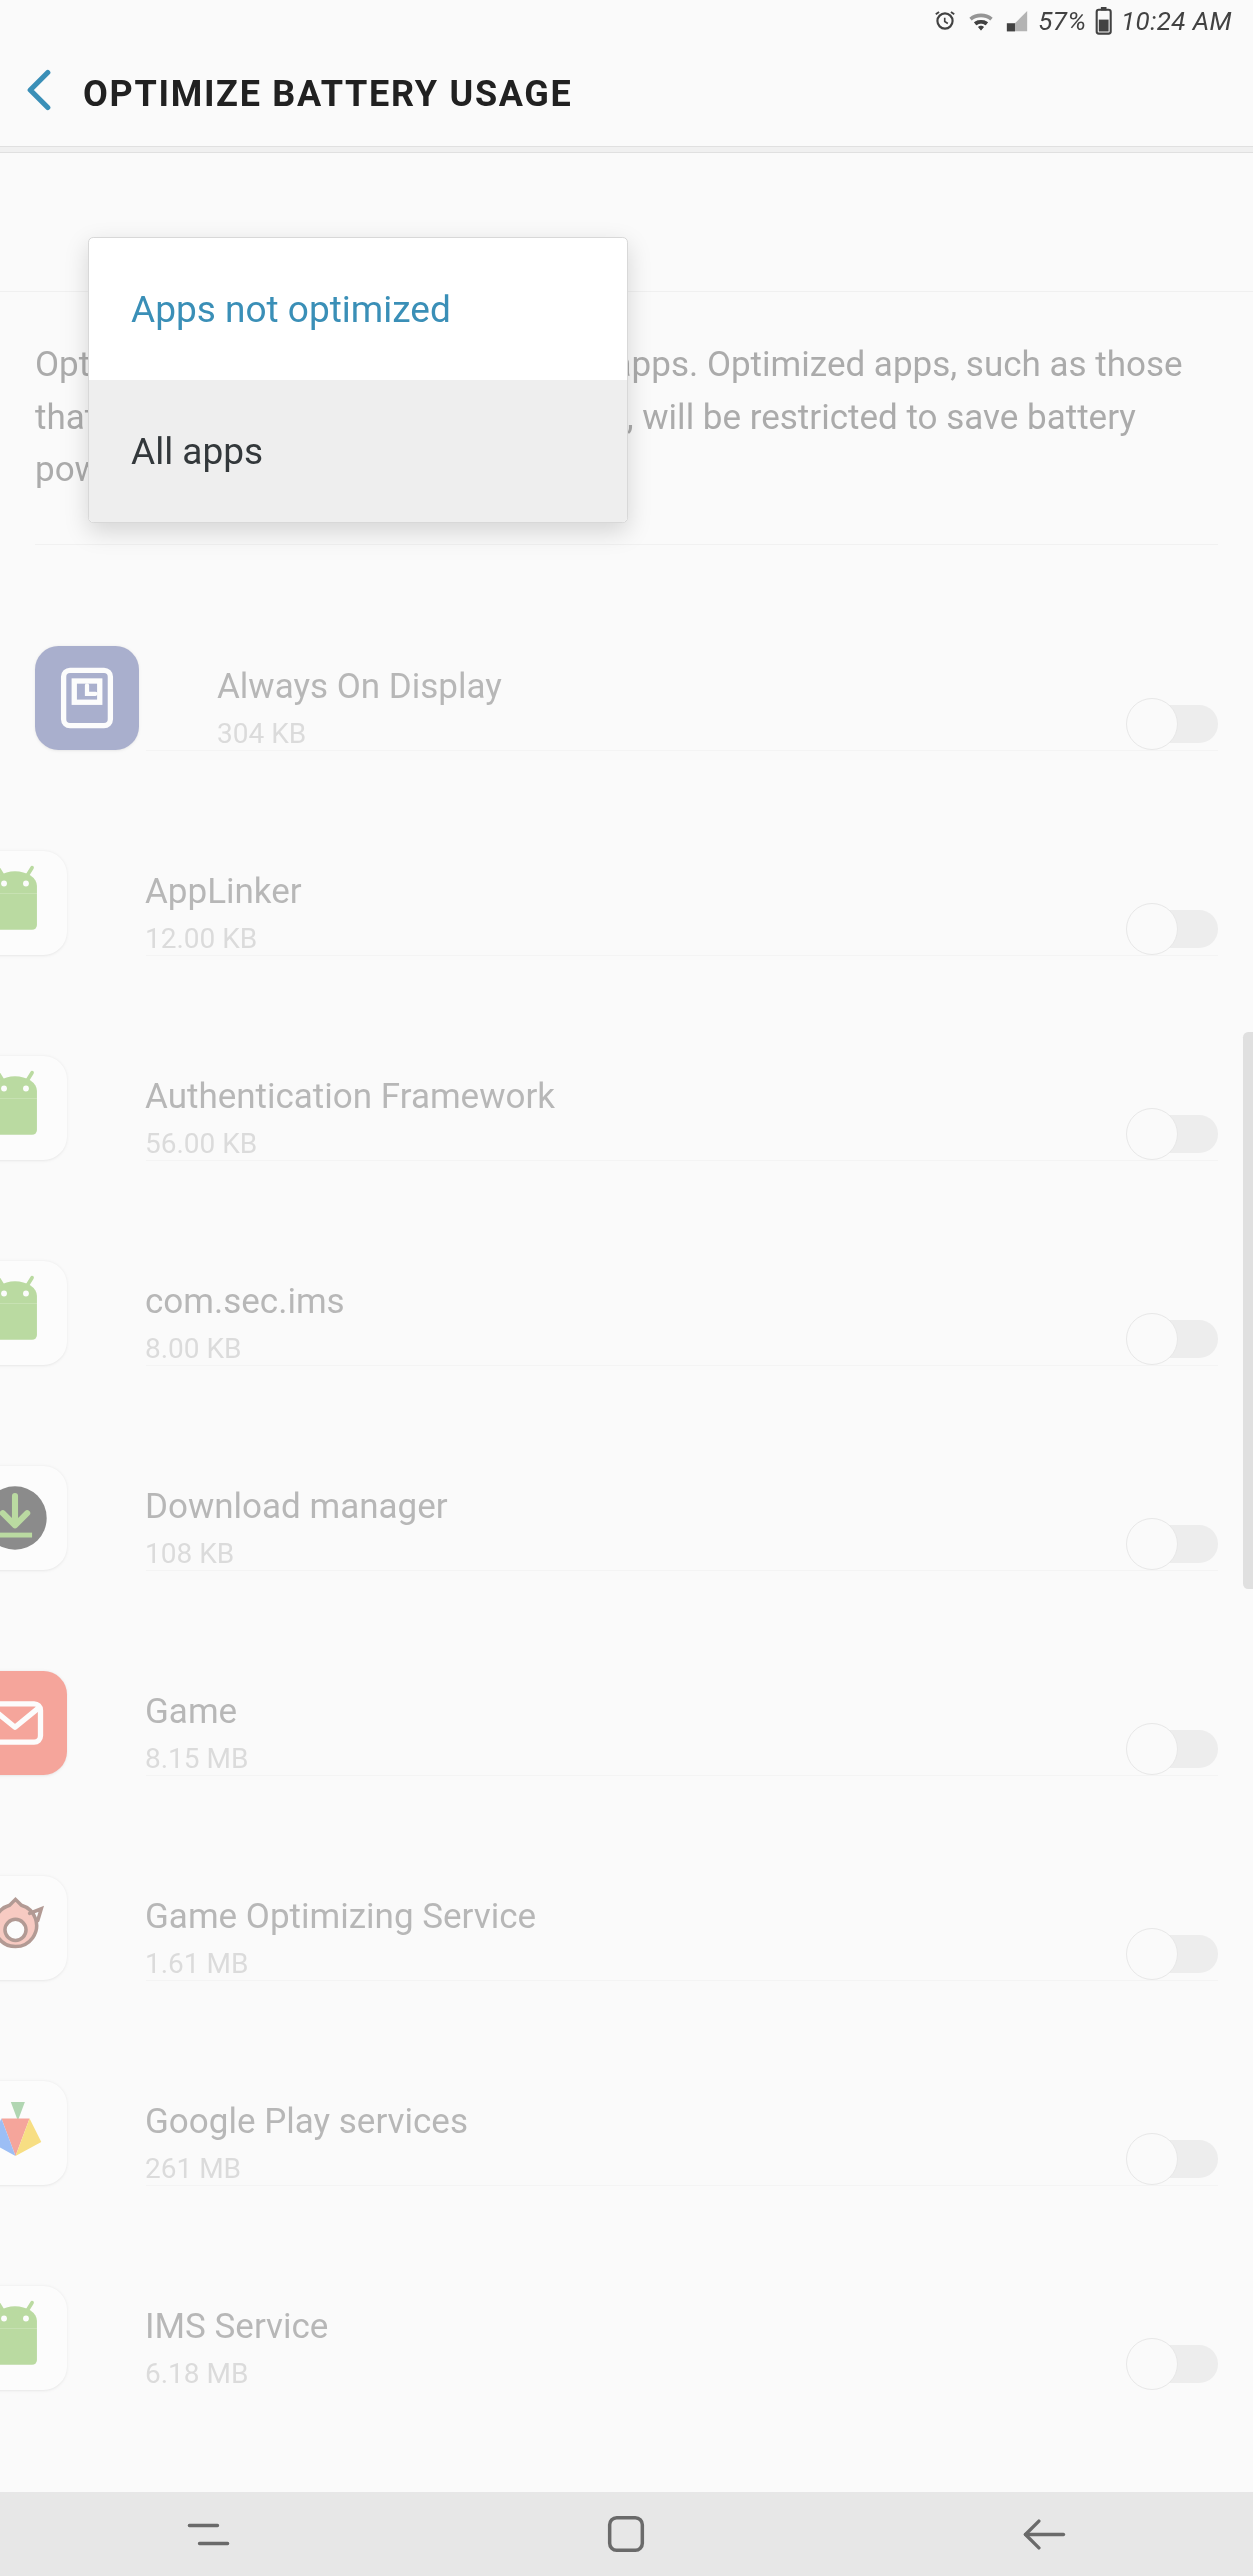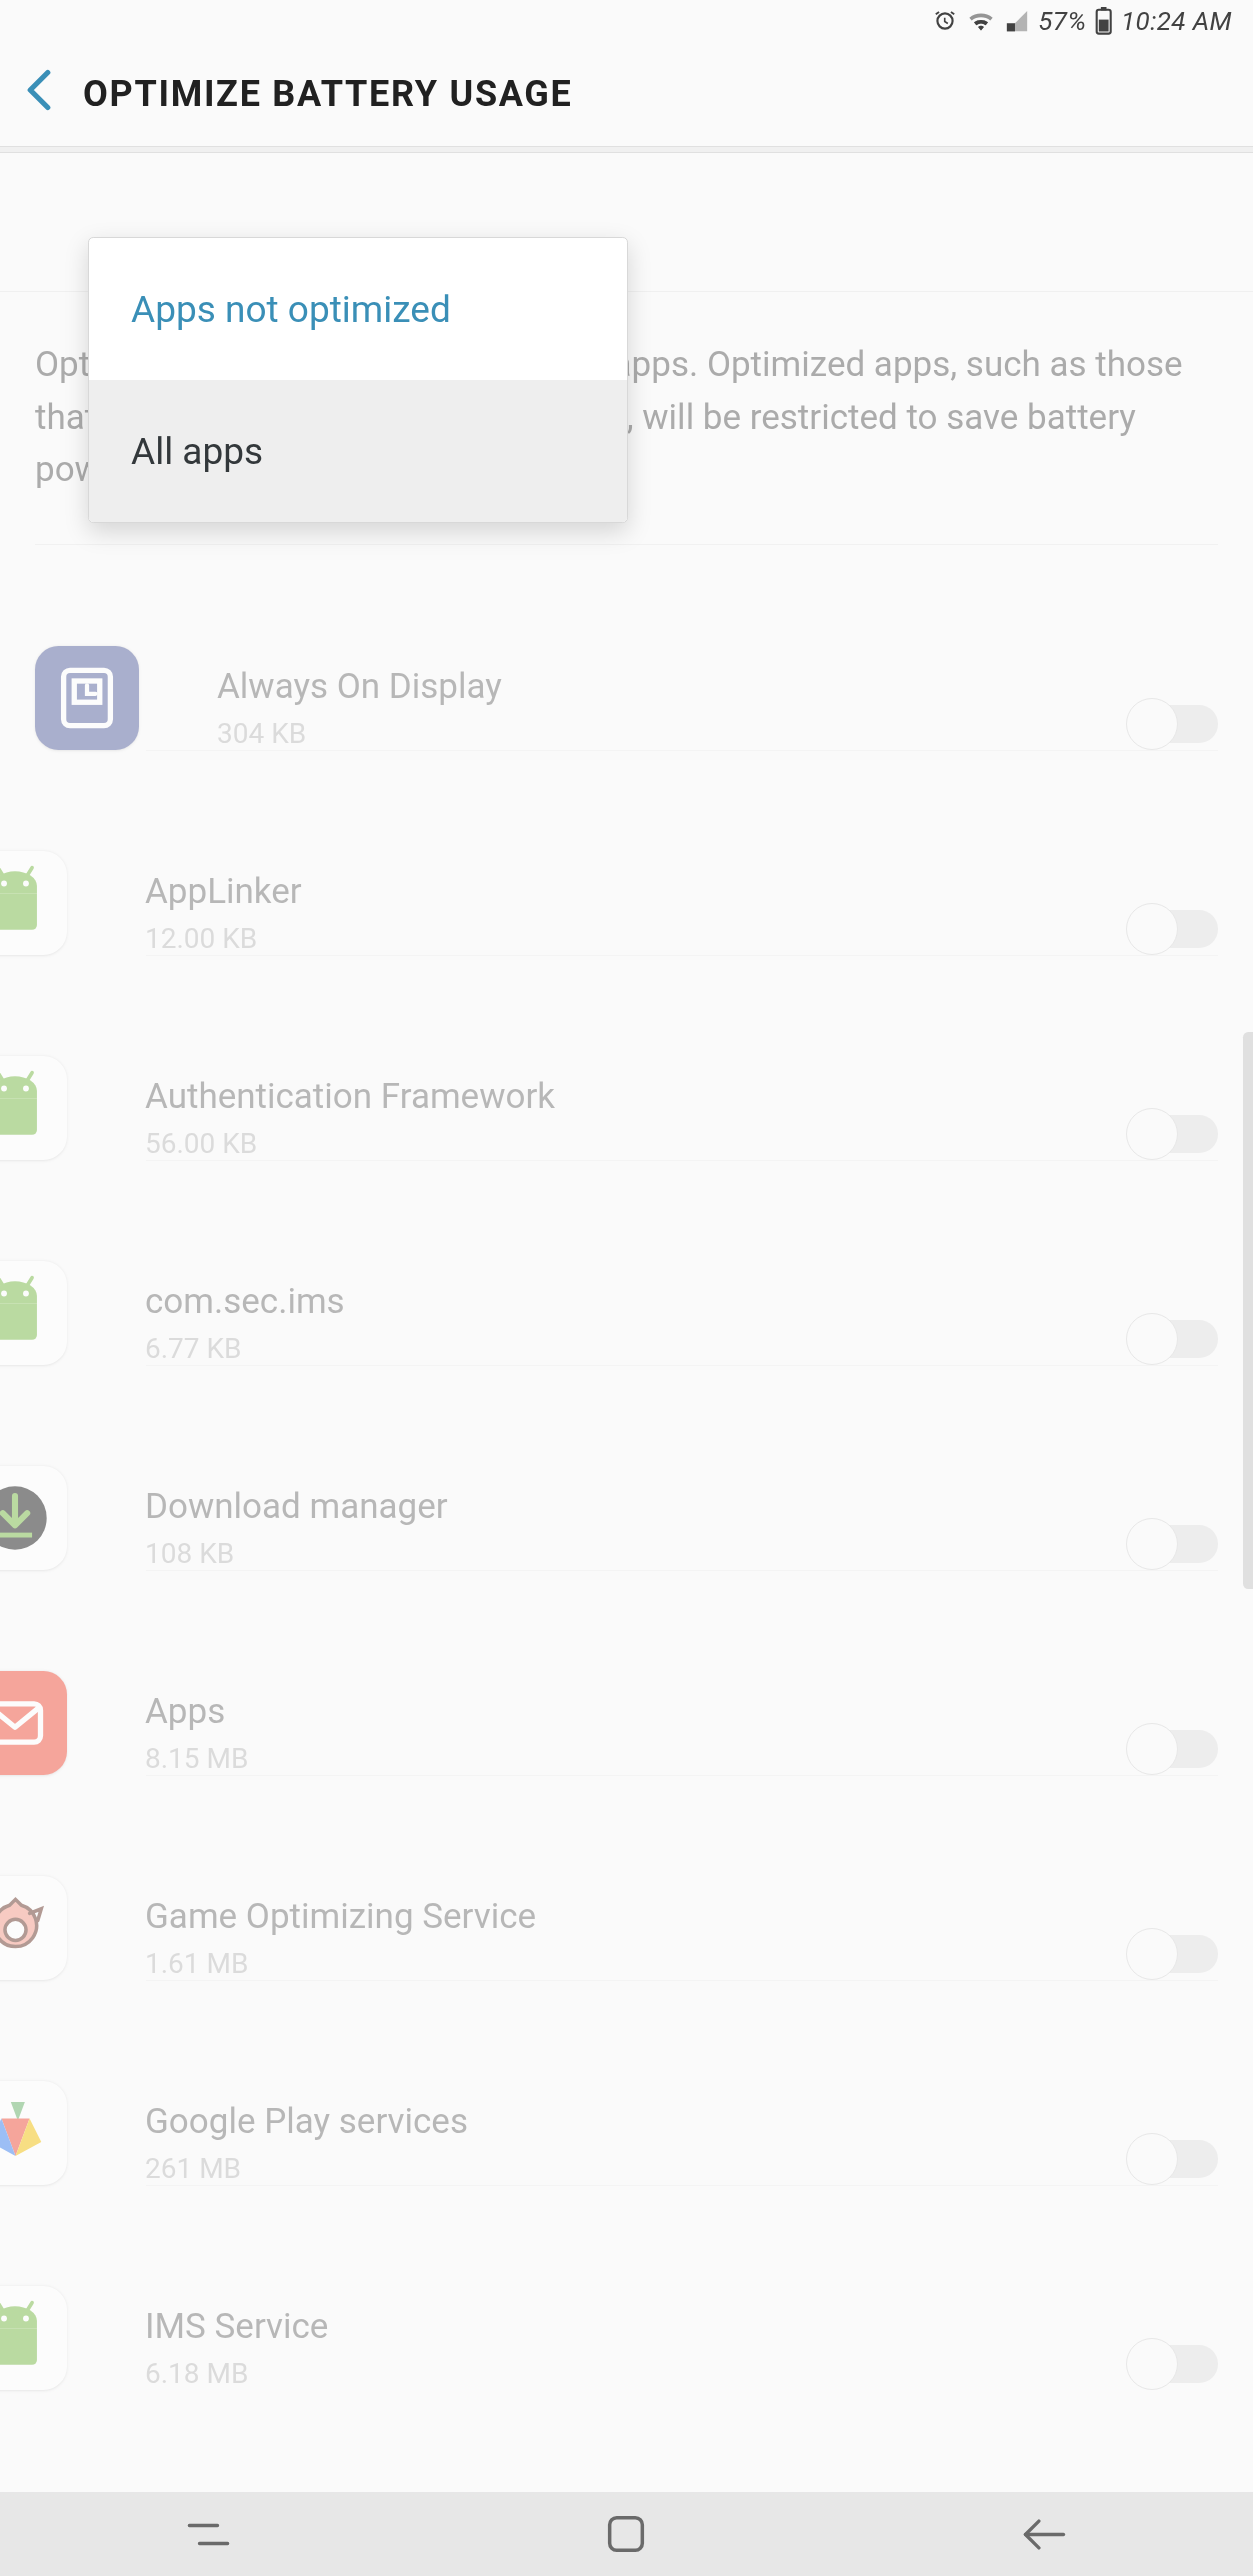--- a/index.html
+++ b/index.html
@@ -165,21 +165,21 @@
               <path fill="#7bbb49" d="M32 6a18 12 0 00-18 12v6h36v-6A18 12 0 0032 6z"></path>
               <circle cx="23" cy="16" r="2.4" fill="#fff"></circle>
               <circle cx="41" cy="16" r="2.4" fill="#fff"></circle>
               <line x1="18" y1="3" x2="23" y2="11" stroke="#7bbb49" stroke-width="3" stroke-linecap="round"></line>
               <line x1="46" y1="3" x2="41" y2="11" stroke="#7bbb49" stroke-width="3" stroke-linecap="round"></line>
             </g>
           </svg>
         </div>
     <div class="app-text">
       <div class="app-name">com.sec.ims</div>
-      <div class="app-size">6.77 KB</div>
+      <div class="app-size">8.00 KB</div>
     </div>
     <div class="switch">
       <div class="switch-track"></div>
           <div class="switch-thumb"></div>
     </div>
       </div>
       <div class="app-row">
     <div class="app-icon">
           <svg width="78" height="78" viewBox="0 0 64 64">
             <circle cx="32" cy="32" r="26" fill="#1c1c1c"></circle>
@@ -197,21 +197,21 @@
     </div>
       </div>
       <div class="app-row">
     <div class="app-icon icon-email">
           <svg width="68" height="68" viewBox="0 0 64 64">
             <rect x="8" y="14" width="48" height="36" rx="6" fill="none" stroke="#fff" stroke-width="5"></rect>
             <polyline points="10,18 32,36 54,18" fill="none" stroke="#fff" stroke-width="5" stroke-linejoin="round" stroke-linecap="round"></polyline>
           </svg>
         </div>
     <div class="app-text">
-      <div class="app-name">Apps</div>
+      <div class="app-name">Game</div>
       <div class="app-size">8.15 MB</div>
     </div>
     <div class="switch">
       <div class="switch-track"></div>
           <div class="switch-thumb"></div>
     </div>
       </div>
       <div class="app-row">
     <div class="app-icon">
           <svg width="75" height="75" viewBox="0 0 64 64">

